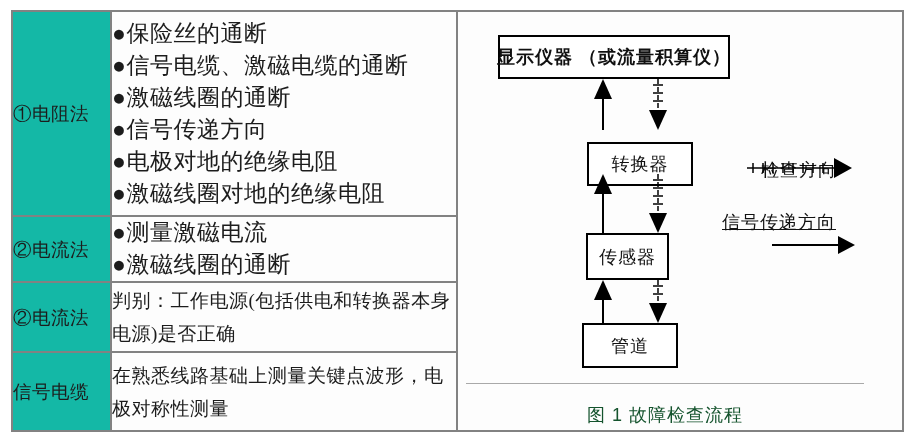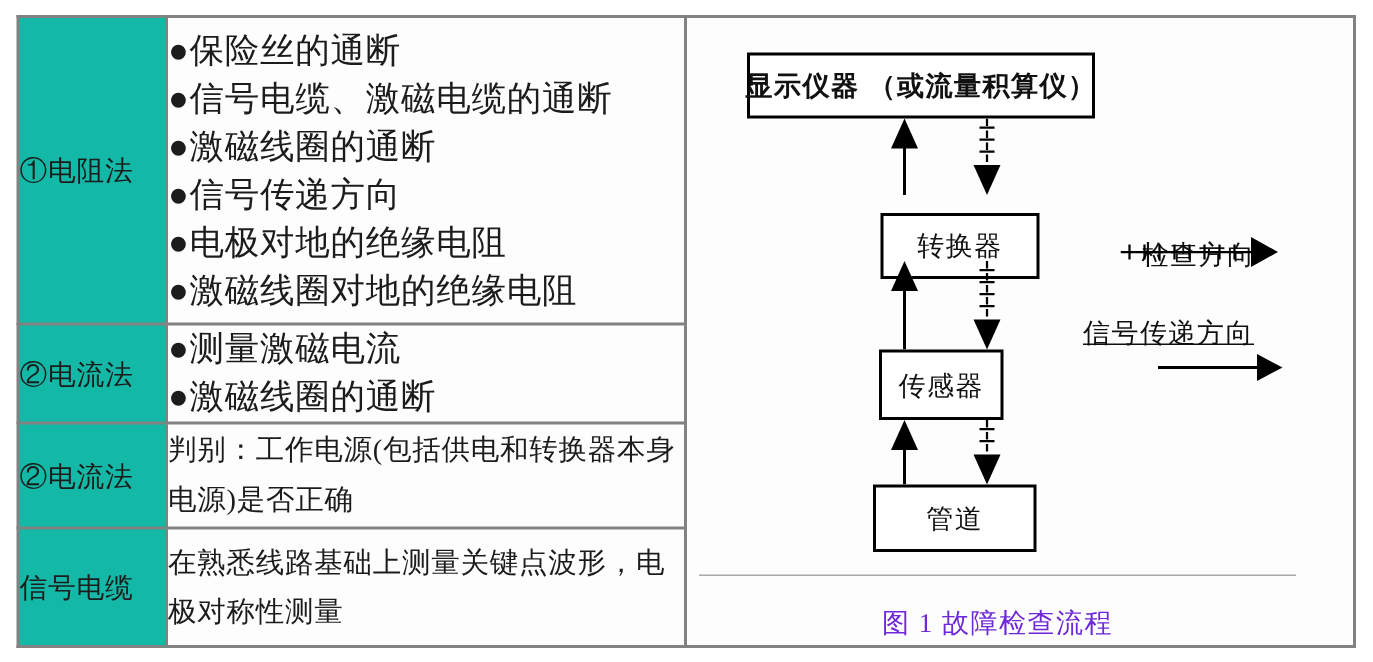--- a/index.html
+++ b/index.html
@@ -55,40 +55,40 @@
     border:2px solid #000;
     background:#fff;
     display:flex;align-items:center;justify-content:center;
     font-size:18px;letter-spacing:1px;color:#111;
     box-sizing:border-box;
     white-space:nowrap;
   }
   .box-display{left:40px;top:23px;width:232px;height:44px;font-weight:bold;}
   .box-converter{left:129px;top:130px;width:106px;height:44px;}
   .box-sensor{left:128px;top:221px;width:83px;height:47px;}
-  .box-pipe{left:124px;top:311px;width:109px;height:45px;}
+  .box-pipe{left:124px;top:311px;width:96px;height:45px;}
   .arrow-svg{position:absolute;display:block;}
   .pair1{left:132px;top:67px;}
   .pair2{left:132px;top:162px;}
   .pair3{left:132px;top:268px;}
   .legend-label{
     position:absolute;font-size:18px;letter-spacing:1px;color:#111;white-space:nowrap;
   }
   .check-label{left:303px;top:126px;margin-top:20px;}
   .signal-label{left:264px;top:198px;text-decoration:underline;}
   .check-arrow{left:289px;top:143px;}
   .signal-arrow{left:314px;top:220px;}
   .caption-rule{
     position:absolute;left:8px;top:371px;width:398px;height:0;
     border-top:1px solid #a9a9a9;
   }
   .fig-caption{
     position:absolute;left:0;right:30px;top:391px;text-align:center;
-    font-size:18px;color:#6d28d9;letter-spacing:1px;
-    font-family:Liberation Serif, serif;
+    font-size:18px;color:#14532d;letter-spacing:1px;
+    font-family:Liberation Sans, sans-serif;
   }
 </style>
 </head>
 <body>
 
 <table class="doc-table">
   <tbody>
       <tr>
     <td class="method-cell">①电阻法</td>
     <td class="items-cell">

